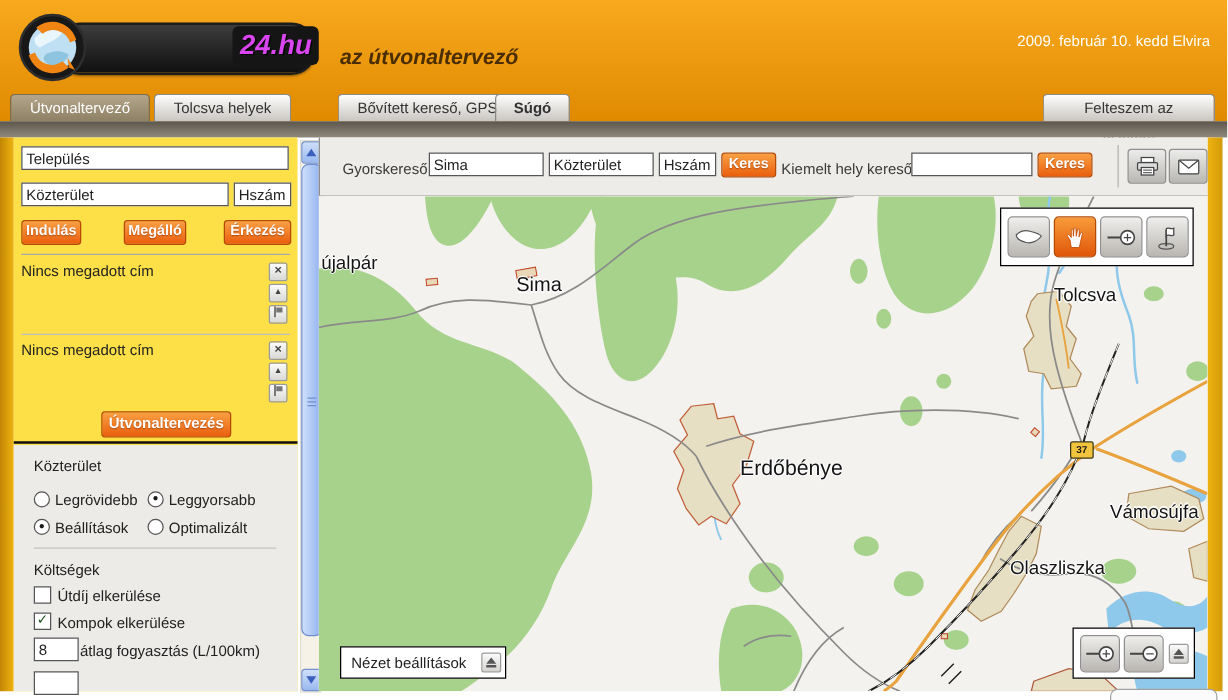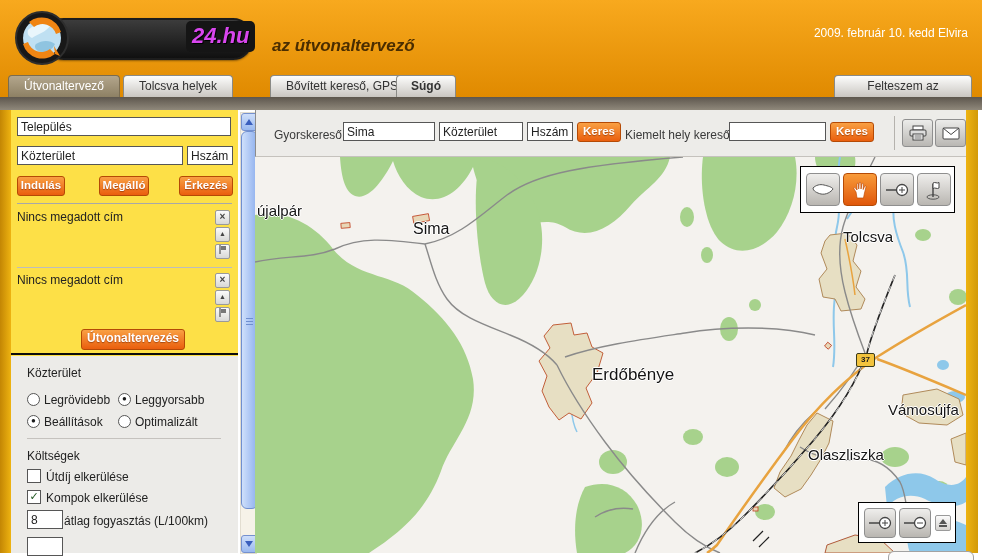--- a/index.html
+++ b/index.html
@@ -347,15 +347,22 @@
         <circle cx="17" cy="7" r="5.5" fill="#fff" stroke="#444" stroke-width="1.3"></circle>
         <line x1="14" y1="7" x2="20" y2="7" stroke="#444"></line>
         </svg>
     </div>
     <div class="abs ejectbtn" style="left:76px;top:12px;">
       <span class="ejecttri"></span>
         <span class="ejectbar"></span>
     </div>
   </div>
 
+  <div class="abs ctlbox" style="left:272px;top:517px;width:131px;height:24px;">
+    <span class="abs" style="left:8px;top:5px;font-size:12px;color:#222;">Nézet beállítások</span>
+    <div class="abs ejectbtn" style="left:112px;top:4px;">
+      <span class="ejecttri"></span>
+        <span class="ejectbar"></span>
+    </div>
+  </div>
 
   <div id="bottom-partial" class="abs"></div>
 </div>
 
 </body></html>

